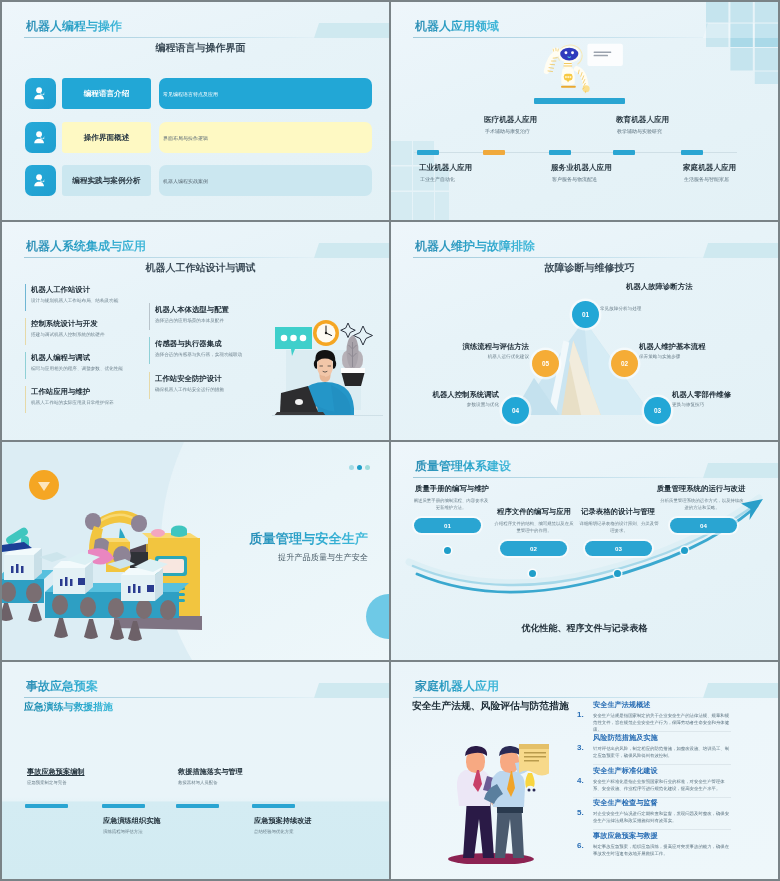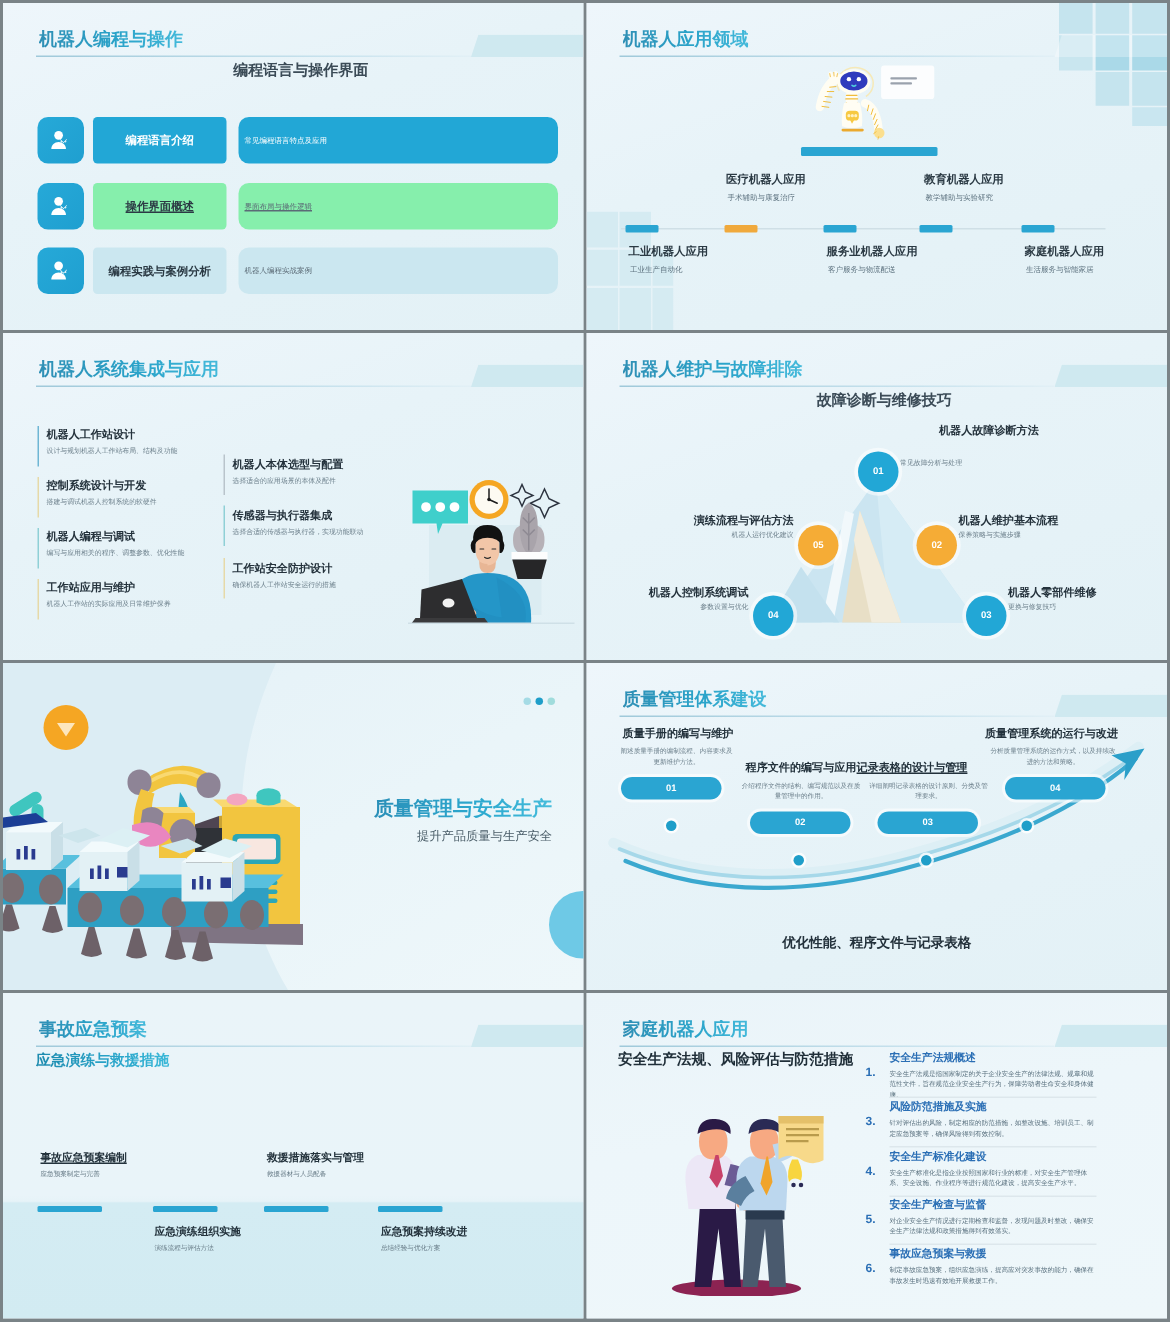--- a/index.html
+++ b/index.html
@@ -19,21 +19,21 @@
 
   
   .s1-icon{position:absolute;width:31px;height:31px;border-radius:7px;
      background:linear-gradient(135deg,#26a9d8 0%,#1f9fd0 100%);
      display:flex;align-items:center;justify-content:center;}
   .s1-lab{position:absolute;height:31px;border-radius:3px;display:flex;align-items:center;
      justify-content:center;font-size:7.6px;font-weight:bold;white-space:nowrap;}
   .s1-desc{position:absolute;height:31px;border-radius:7px;display:flex;align-items:center;
      font-size:5px;padding-left:4px;white-space:nowrap;}
   .s1-r0 .s1-lab,.s1-r0 .s1-desc{background:#22a7d6;color:#fff;}
-  .s1-r1 .s1-lab,.s1-r1 .s1-desc{background:#86efac;color:#2b3a44;text-decoration:underline;}
+  .s1-r1 .s1-lab,.s1-r1 .s1-desc{background:#fef9c3;color:#2b3a44;}
   .s1-r2 .s1-lab,.s1-r2 .s1-desc{background:#cbe7f0;color:#2b3a44;}
   .s1-r1 .s1-desc,.s1-r2 .s1-desc{color:#5b6b76;}
 
   
   .s2-line{position:absolute;height:1px;background:#cfdfe6;}
   .s2-bar{position:absolute;height:5px;border-radius:1px;}
   .s2-lab{position:absolute;font-size:7.6px;font-weight:bold;color:#2b3a44;white-space:nowrap;}
   .s2-dsc{position:absolute;font-size:5px;color:#5f7481;white-space:nowrap;}
   .s2-grid{position:absolute;}
   .s2-base{position:absolute;background:#2aa5d2;border-radius:1px;}
@@ -247,20 +247,21 @@
     <div class="s2-dsc" style="left:161px;top:174px;">客户服务与物流配送</div>
     <div class="s2-lab" style="left:292px;top:161px;">家庭机器人应用</div>
     <div class="s2-dsc" style="left:293px;top:174px;">生活服务与智能家居</div>
   </div>
 
   <div class="slide">
     <div class="bg"></div>
     <div class="hdr-par" style="left:312px;top:21px;width:75px;height:15px;clip-path:polygon(5px 0,100% 0,100% 100%,0 100%);background:#cfe9f0;"></div>
     <div class="hdr-title" style="left:24px;top:18px;font-size:12px;line-height:1;">机器人系统集成与应用</div>
     <div class="hdr-rule" style="left:22px;top:35px;width:290px;"></div>
+    <div class="subttl" style="left:0;right:0;top:40px;text-align:center;font-size:10px;line-height:1.1;">机器人工作站设计与调试</div>
 
     <div class="s3-bar" style="left:23px;top:62px;height:27px;background:#6fb6d4;"></div>
     <div class="s3-lab" style="left:29px;top:63px;">机器人工作站设计</div>
     <div class="s3-dsc" style="left:29px;top:76px;">设计与规划机器人工作站布局、结构及功能</div>
     <div class="s3-bar" style="left:23px;top:96px;height:27px;background:#e6d9a8;"></div>
     <div class="s3-lab" style="left:29px;top:97px;">控制系统设计与开发</div>
     <div class="s3-dsc" style="left:29px;top:110px;">搭建与调试机器人控制系统的软硬件</div>
     <div class="s3-bar" style="left:23px;top:130px;height:27px;background:#8fd0d6;"></div>
     <div class="s3-lab" style="left:29px;top:131px;">机器人编程与调试</div>
     <div class="s3-dsc" style="left:29px;top:144px;">编写与应用相关的程序、调整参数、优化性能</div>
@@ -521,21 +522,21 @@
     <div class="s6-pill" style="left:23px;top:76px;width:67px;">
       <span>01</span>
       </div>
 
     <div class="s6-lab" style="left:97px;top:65px;width:92px;">程序文件的编写与应用</div>
     <div class="s6-dsc" style="left:102px;top:79px;width:82px;">介绍程序文件的结构、编写规范以及在质量管理中的作用。</div>
     <div class="s6-pill" style="left:109px;top:99px;width:67px;">
       <span>02</span>
       </div>
 
-    <div class="s6-lab" style="left:171px;top:65px;width:92px;text-decoration:underline;">记录表格的设计与管理</div>
+    <div class="s6-lab" style="left:181px;top:65px;width:92px;">记录表格的设计与管理</div>
     <div class="s6-dsc" style="left:187px;top:79px;width:82px;">详细阐明记录表格的设计原则、分类及管理要求。</div>
     <div class="s6-pill" style="left:194px;top:99px;width:67px;">
       <span>03</span>
       </div>
 
     <div class="s6-lab" style="left:255px;top:42px;width:110px;">质量管理系统的运行与改进</div>
     <div class="s6-dsc" style="left:268px;top:56px;width:86px;">分析质量管理系统的运作方式，以及持续改进的方法和策略。</div>
     <div class="s6-pill" style="left:279px;top:76px;width:67px;">
       <span>04</span>
       </div>

